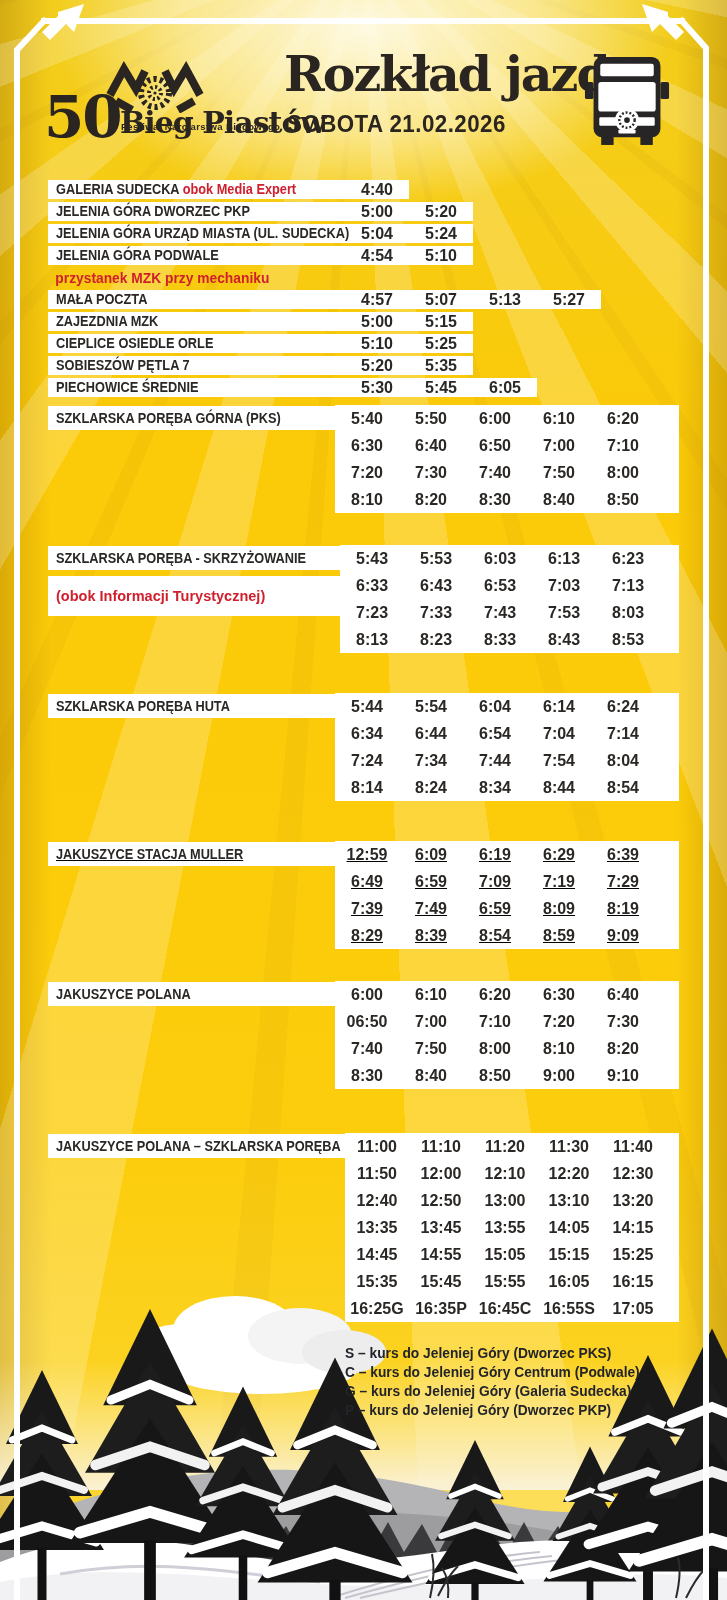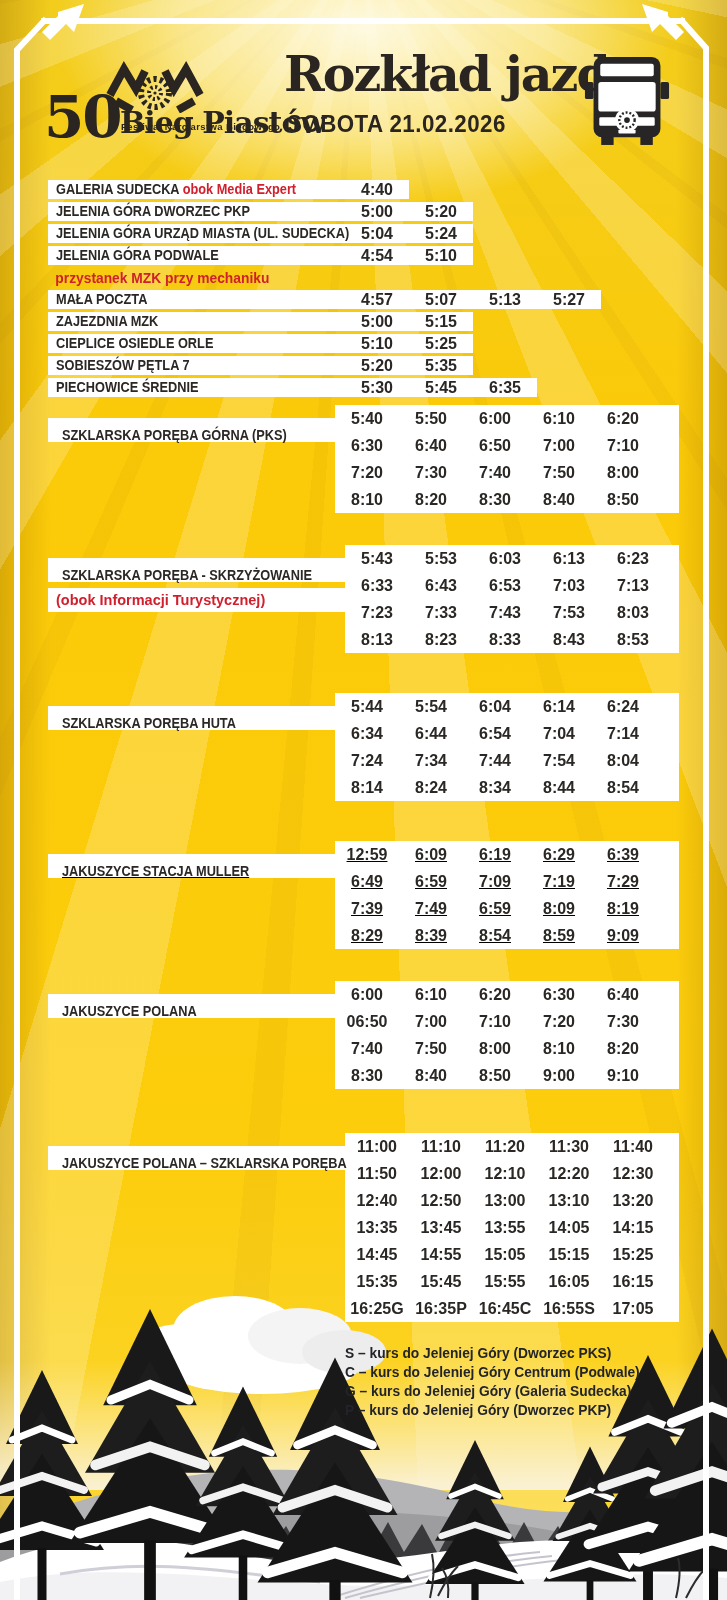--- a/index.html
+++ b/index.html
@@ -25,24 +25,24 @@
   .row .label{width:297px;background:#fff;display:flex;align-items:center;padding-left:8px;box-sizing:border-box;
     font:700 14.5px/1 "Liberation Sans",sans-serif;color:#2a2724;white-space:nowrap;}
   .row .label .in{display:inline-block;transform:scaleX(.88);transform-origin:left;white-space:nowrap;}
   .red{color:#d0202e;}
   .row .cell,.grid .cell{width:64px;background:#fff;display:flex;align-items:center;justify-content:center;
     font:700 16px/1 "Liberation Sans",sans-serif;color:#2a2724;}
   .row.noteline{background:transparent;}
   .row.noteline .nl{font:700 15px/1 "Liberation Sans",sans-serif;padding-left:8px;display:flex;align-items:center;transform:scaleX(.92);transform-origin:left;}
   .block{display:flex;align-items:flex-start;}
   .block .left{width:297px;}
-  .block .blabel{background:#fff;height:24px;display:flex;align-items:flex-end;padding-left:14px;box-sizing:border-box;
-    font:700 14.5px/1 "Liberation Sans",sans-serif;color:#2a2724;white-space:nowrap;margin-top:13px;}
+  .block .blabel{background:#fff;height:24px;display:flex;align-items:center;padding-left:8px;box-sizing:border-box;
+    font:700 14.5px/1 "Liberation Sans",sans-serif;color:#2a2724;white-space:nowrap;margin-top:1px;}
   .block .blabel .in{display:inline-block;transform:scaleX(.88);transform-origin:left;}
-  .block .bnote{background:#fff;height:24px;display:flex;align-items:center;padding-left:8px;box-sizing:border-box;
+  .block .bnote{background:#fff;height:40px;display:flex;align-items:center;padding-left:8px;box-sizing:border-box;
     font:700 14.5px/1 "Liberation Sans",sans-serif;margin-top:6px;white-space:nowrap;}
   .grid{width:356px;background:#fff;display:grid;grid-template-columns:repeat(5,64px);grid-auto-rows:27px;}
   #blocks .block:nth-of-type(1){margin-top:8px;}
   #blocks .block:nth-of-type(2){margin-top:32px;}
   #blocks .block:nth-of-type(3){margin-top:40px;}
   #blocks .block:nth-of-type(4){margin-top:40px;text-decoration:underline;}
   #blocks .block:nth-of-type(5){margin-top:32px;}
   #blocks .block:nth-of-type(6){margin-top:44px;}
   
   #legend{margin-left:297px;margin-top:22px;}
@@ -169,21 +169,21 @@
           </div>
           <div class="cell">5:20</div>
           <div class="cell">5:35</div>
         </div>
         <div class="row">
           <div class="label">
             <span class="in">PIECHOWICE ŚREDNIE</span>
           </div>
           <div class="cell">5:30</div>
           <div class="cell">5:45</div>
-          <div class="cell">6:35</div>
+          <div class="cell">6:05</div>
         </div>
       </div>
     <div id="blocks">
         <div class="block">
           <div class="left">
             <div class="blabel">
               <span class="in">SZKLARSKA PORĘBA GÓRNA (PKS)</span>
             </div>
           </div>
           <div class="grid">

